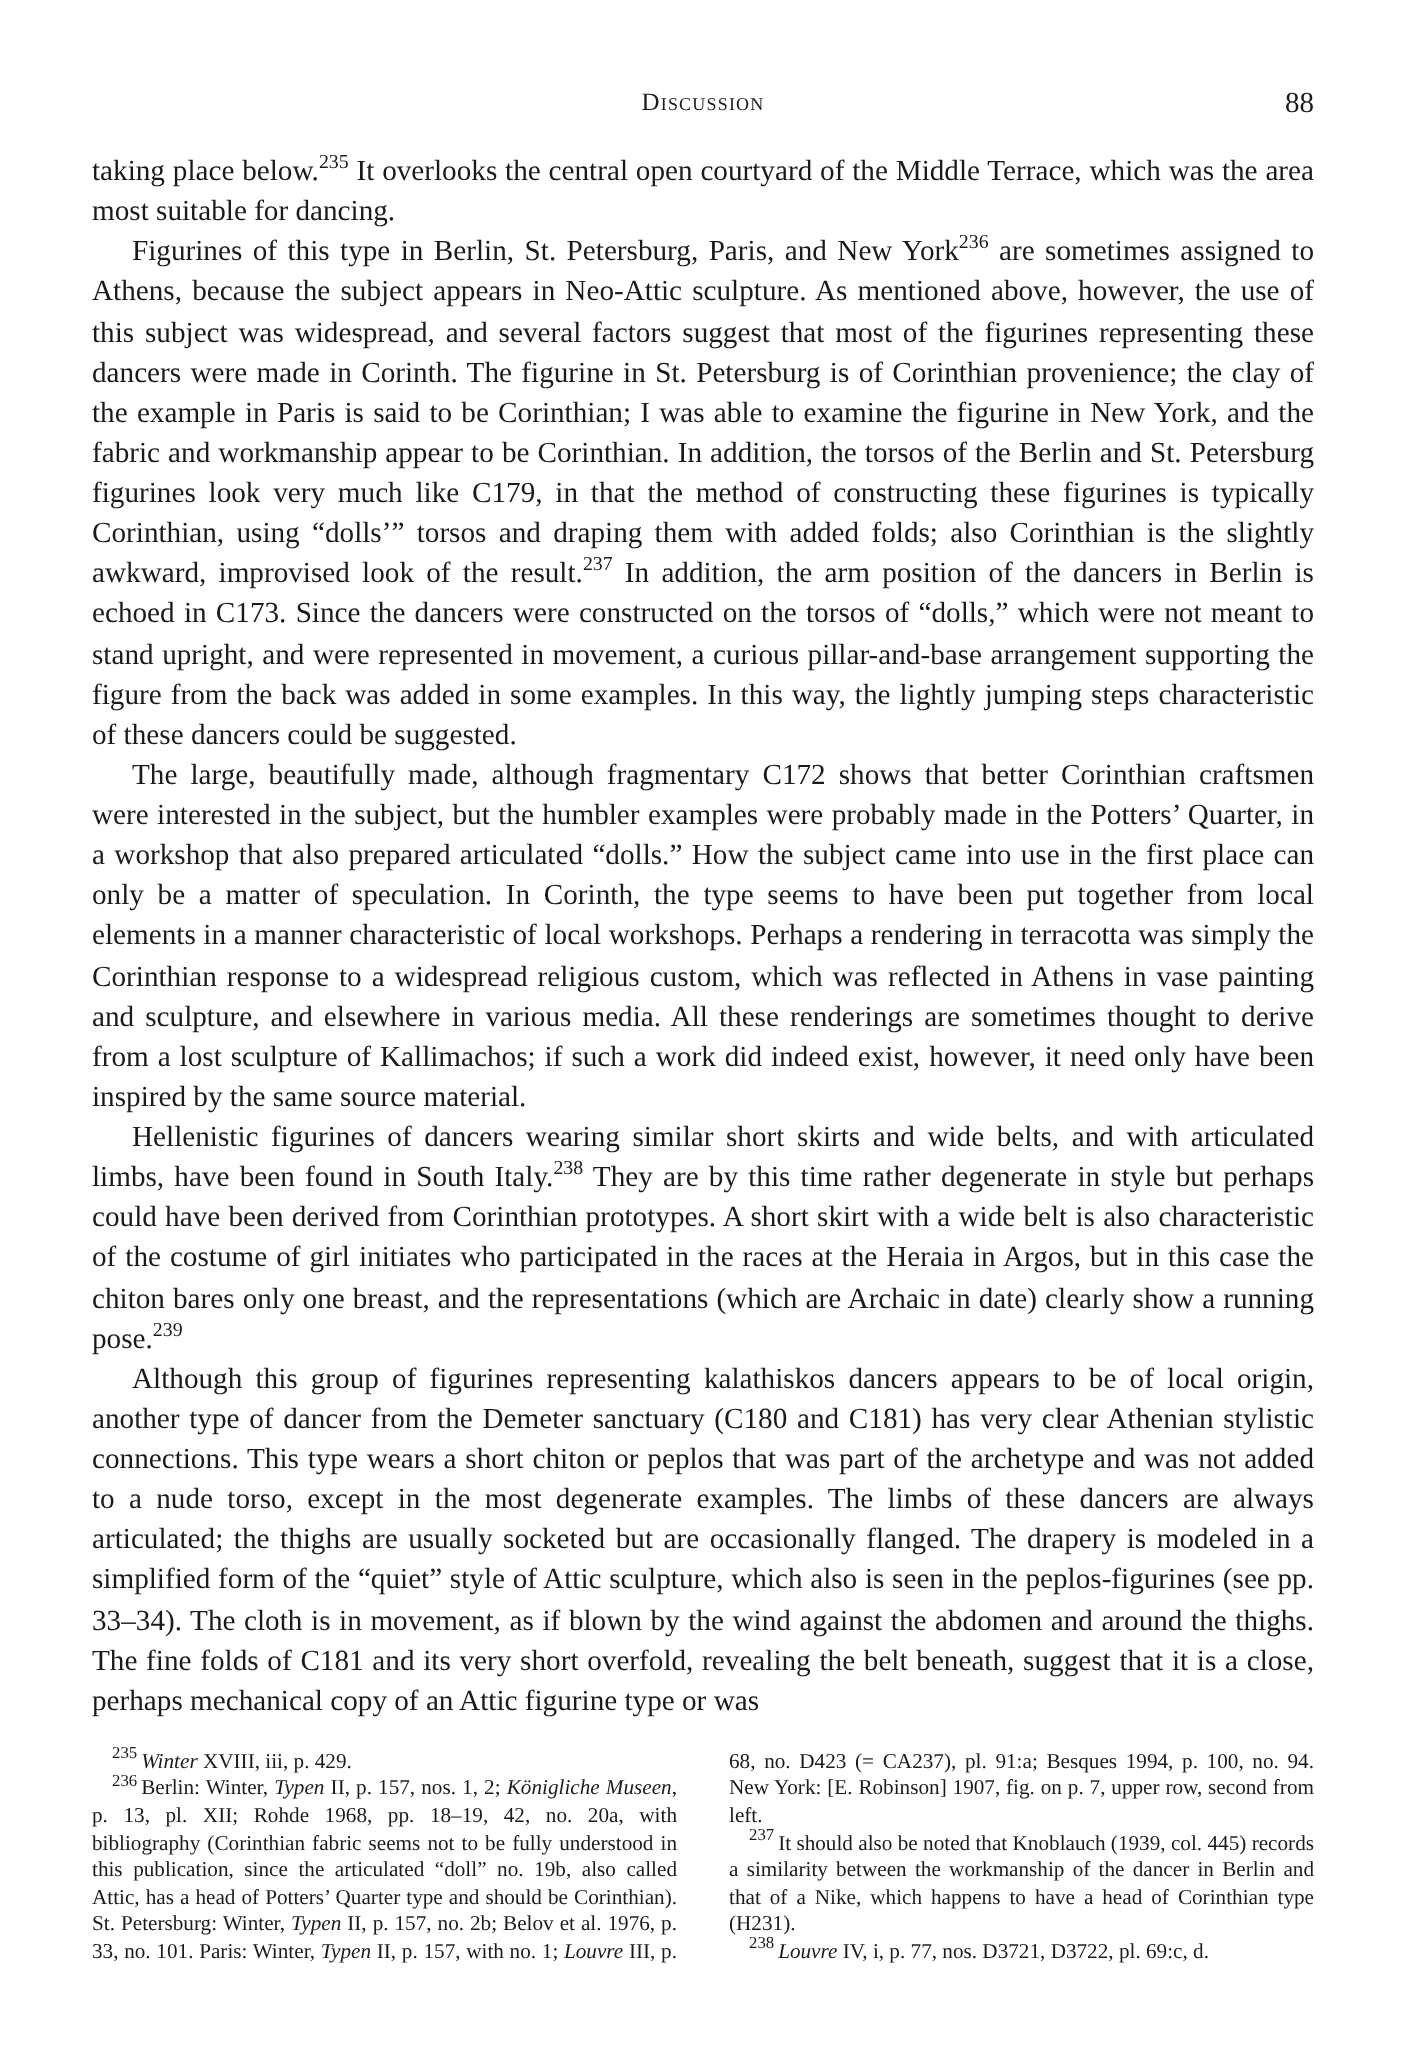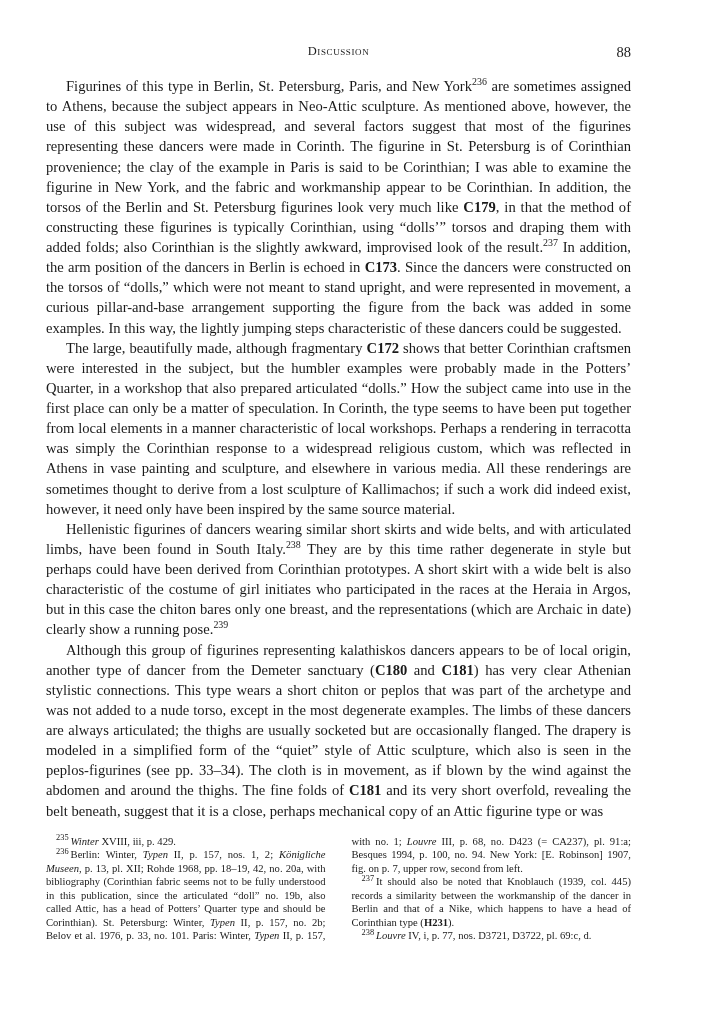--- a/index.html
+++ b/index.html
@@ -12,21 +12,21 @@
     height: 1024px;
     font-family: "Liberation Serif", serif;
     color: #1a1a1a;
     overflow: hidden;
   }
   .page {
     position: relative;
     width: 703px;
     height: 1024px;
     box-sizing: border-box;
-    padding: 44px 72px 20px 46px;
+    padding: 44px 46px 20px 46px;
   }
   .running-head {
     display: flex;
     align-items: baseline;
     justify-content: center;
     position: relative;
     height: 22px;
     margin-bottom: 10px;
   }
   .running-head .title {
@@ -55,21 +55,21 @@
   }
   sup {
     font-size: 0.68em;
     vertical-align: super;
     line-height: 0;
   }
   .sc {
     font-variant: small-caps;
   }
   b {
-    font-weight: bold;
+    font-weight: normal;
     margin-top: 12px;
   }
   i {
     font-style: italic;
   }
   .notes {
     margin-top: 14px;
     column-count: 2;
     column-gap: 26px;
     font-size: 10.6px;
@@ -92,20 +92,21 @@
 <body>
 
 <div class="page">
 
   <div class="running-head">
     <span class="title sc">Discussion</span>
     <span class="folio">88</span>
   </div>
 
   <div class="body-text" id="body-text">
+      <p><span>taking place below.</span><sup>235</sup><span>  It overlooks the central open courtyard of the Middle Terrace, which was the area most suitable for dancing.</span></p>
       <p class="indent"><span>Figurines of this type in Berlin, St. Petersburg, Paris, and New York</span><sup>236</sup><span> are sometimes assigned to Athens, because the subject appears in Neo-Attic sculpture.  As mentioned above, however, the use of this subject was widespread, and several factors suggest that most of the figurines representing these dancers were made in Corinth.  The figurine in St. Petersburg is of Corinthian provenience; the clay of the example in Paris is said to be Corinthian; I was able to examine the figurine in New York, and the fabric and workmanship appear to be Corinthian.  In addition, the torsos of the Berlin and St. Petersburg figurines look very much like </span><b>C179</b><span>, in that the method of constructing these figurines is typically Corinthian, using “dolls’” torsos and draping them with added folds; also Corinthian is the slightly awkward, improvised look of the result.</span><sup>237</sup><span>  In addition, the arm position of the dancers in Berlin is echoed in </span><b>C173</b><span>.  Since the dancers were constructed on the torsos of “dolls,” which were not meant to stand upright, and were represented in movement, a curious pillar-and-base arrangement supporting the figure from the back was added in some examples.  In this way, the lightly jumping steps characteristic of these dancers could be suggested.</span></p>
       <p class="indent"><span>The large, beautifully made, although fragmentary </span><b>C172</b><span> shows that better Corinthian craftsmen were interested in the subject, but the humbler examples were probably made in the Potters’ Quarter, in a workshop that also prepared articulated “dolls.”  How the subject came into use in the first place can only be a matter of speculation.  In Corinth, the type seems to have been put together from local elements in a manner characteristic of local workshops.  Perhaps a rendering in terracotta was simply the Corinthian response to a widespread religious custom, which was reflected in Athens in vase painting and sculpture, and elsewhere in various media.  All these renderings are sometimes thought to derive from a lost sculpture of Kallimachos; if such a work did indeed exist, however, it need only have been inspired by the same source material.</span></p>
       <p class="indent"><span>Hellenistic figurines of dancers wearing similar short skirts and wide belts, and with articulated limbs, have been found in South Italy.</span><sup>238</sup><span>  They are by this time rather degenerate in style but perhaps could have been derived from Corinthian prototypes.  A short skirt with a wide belt is also characteristic of the costume of girl initiates who participated in the races at the Heraia in Argos, but in this case the chiton bares only one breast, and the representations (which are Archaic in date) clearly show a running pose.</span><sup>239</sup></p>
       <p class="indent"><span>Although this group of figurines representing kalathiskos dancers appears to be of local origin, another type of dancer from the Demeter sanctuary (</span><b>C180</b><span> and </span><b>C181</b><span>) has very clear Athenian stylistic connections.  This type wears a short chiton or peplos that was part of the archetype and was not added to a nude torso, except in the most degenerate examples.  The limbs of these dancers are always articulated; the thighs are usually socketed but are occasionally flanged.  The drapery is modeled in a simplified form of the “quiet” style of Attic sculpture, which also is seen in the peplos-figurines (see pp. 33–34).  The cloth is in movement, as if blown by the wind against the abdomen and around the thighs.  The fine folds of </span><b>C181</b><span> and its very short overfold, revealing the belt beneath, suggest that it is a close, perhaps mechanical copy of an Attic figurine type or was</span></p>
     </div>
 
   <div class="notes" id="footnotes">
       <p class="note"><span class="numlbl">235</span><i>Winter</i><span> XVIII, iii, p. 429.</span></p>
       <p class="note"><span class="numlbl">236</span><span>Berlin: Winter, </span><i>Typen</i><span> II, p. 157, nos. 1, 2; </span><i>Königliche Museen</i><span>, p. 13, pl. XII; Rohde 1968, pp. 18–19, 42, no. 20a, with bibliography (Corinthian fabric seems not to be fully understood in this publication, since the articulated “doll” no. 19b, also called Attic, has a head of Potters’ Quarter type and should be Corinthian).  St. Petersburg: Winter, </span><i>Typen</i><span> II, p. 157, no. 2b; Belov et al. 1976, p. 33, no. 101.  Paris: Winter, </span><i>Typen</i><span> II, p. 157, with no. 1; </span><i>Louvre</i><span> III, p. 68, no. D423 (= CA237), pl. 91:a; Besques 1994, p. 100, no. 94.  New York: [E. Robinson] 1907, fig. on p. 7, upper row, second from left.</span></p>
       <p class="note"><span class="numlbl">237</span><span>It should also be noted that Knoblauch (1939, col. 445) records a similarity between the workmanship of the dancer in Berlin and that of a Nike, which happens to have a head of Corinthian type (</span><b>H231</b><span>).</span></p>

